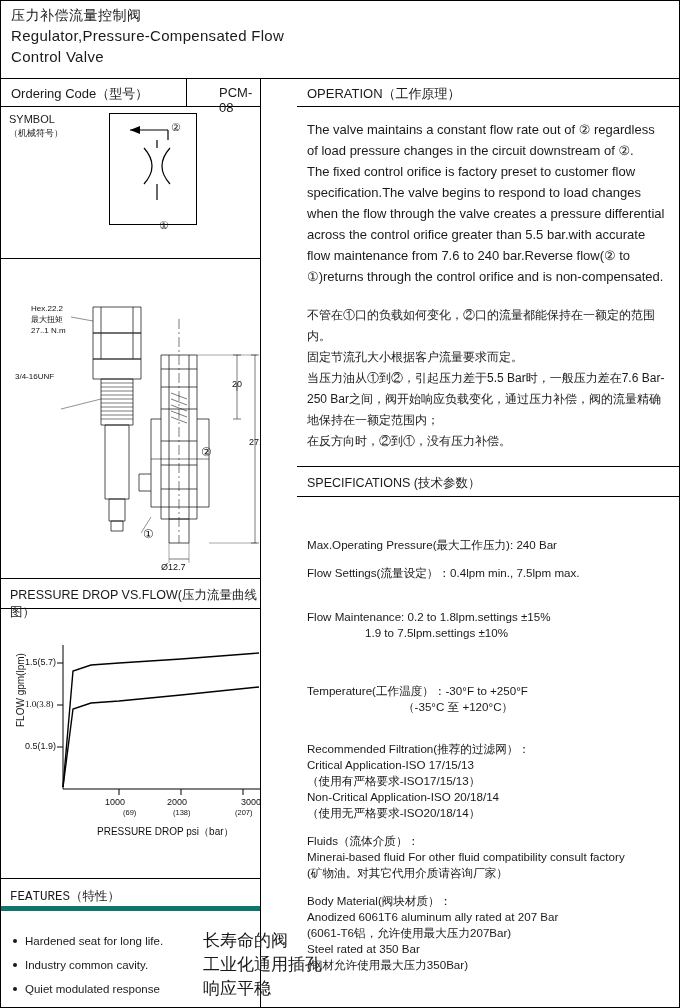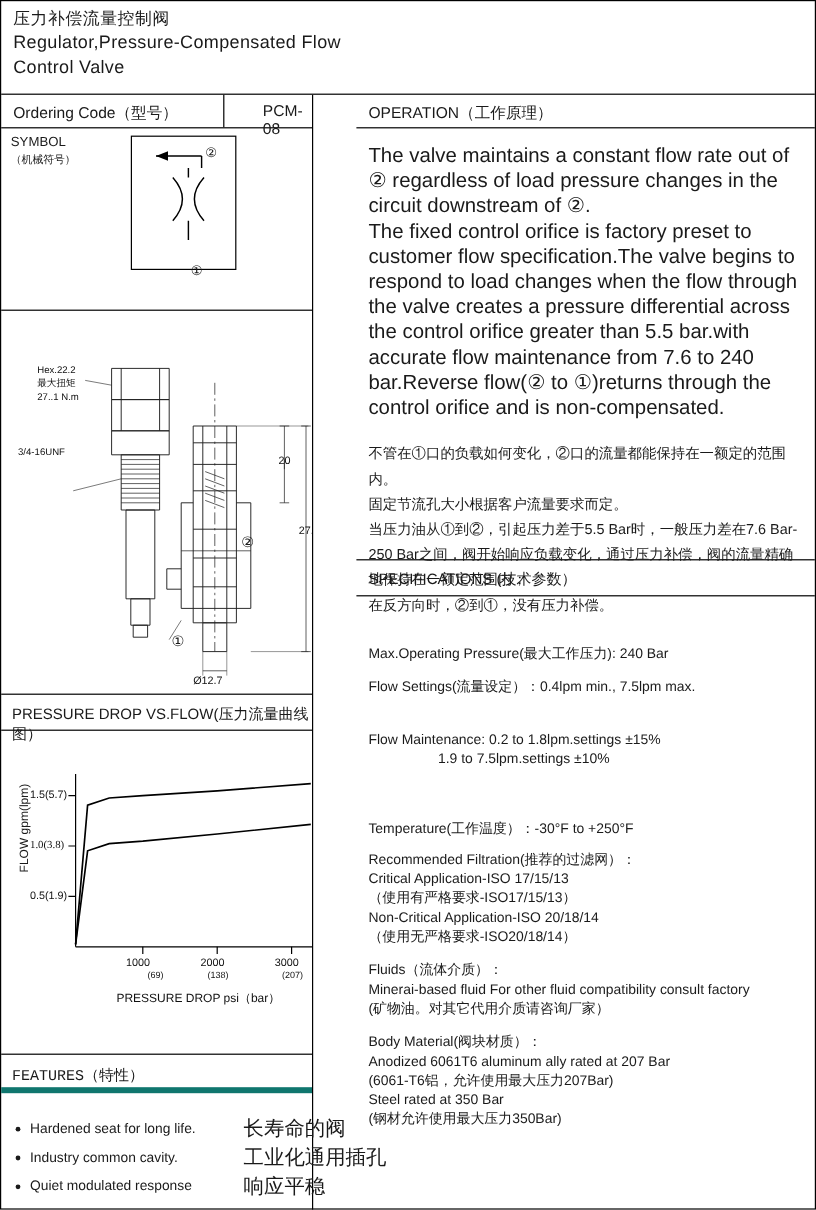--- a/index.html
+++ b/index.html
@@ -216,21 +216,21 @@
   }
   .op-body {
     position: relative;
     height: 360px;
     border-bottom: 1px solid #000;
     box-sizing: border-box;
     padding: 12px 10px 0 10px;
   }
   .op-en p {
     margin: 0;
-    font-size: 17px;
+    font-size: 13px;
     line-height: 21px;
   }
   .op-cn {
     margin-top: 18px;
   }
   .op-cn p {
     margin: 0;
     font-size: 12px;
     line-height: 21px;
   }
@@ -379,21 +379,21 @@
 
           <path d="M62 178 L72 62 L90 56 L118 54 L180 50 L258 44" stroke-width="1.4"></path>
           <path d="M62 178 L72 100 L90 94 L118 92 L180 86 L258 78" stroke-width="1.4"></path>
         </g>
       </svg>
       <div class="chart-label" style="left:24px; top:48px;">1.5(5.7)</div>
       <div class="chart-label" style="left:24px; top:90px;font-family:Liberation Serif, serif;">1.0(3.8)</div>
       <div class="chart-label" style="left:24px; top:132px;">0.5(1.9)</div>
       <div class="chart-label" style="left:104px; top:188px;">1000</div>
       <div class="chart-label" style="left:166px; top:188px;">2000</div>
-      <div class="chart-label" style="left:228px; top:188px;">3000</div>
+      <div class="chart-label" style="left:240px; top:188px;">3000</div>
       <div class="chart-label" style="left:122px; top:199px; font-size:7.5px;">(69)</div>
       <div class="chart-label" style="left:172px; top:199px; font-size:7.5px;">(138)</div>
       <div class="chart-label" style="left:234px; top:199px; font-size:7.5px;">(207)</div>
       <div class="y-axis-title">FLOW gpm(lpm)</div>
       <div class="chart-axis-title" style="left:96px; top:216px;">PRESSURE DROP  psi（bar）</div>
     </div>
 
     <div class="feat-header">
       <span>FEATURES（特性）</span>
     </div>
@@ -438,20 +438,21 @@
 
     <div class="spec-body">
       <div class="spec-item">Max.Operating Pressure(最大工作压力): 240 Bar</div>
       <div class="spec-item">Flow Settings(流量设定）：0.4lpm min., 7.5lpm max.</div>
       <div class="spec-item tight">
         <span>Flow Maintenance: 0.2 to 1.8lpm.settings ±15%</span>
         <span class="indent-line">1.9 to 7.5lpm.settings ±10%</span>
       </div>
       <div class="spec-item tight">
         <span>Temperature(工作温度）：-30°F to +250°F</span>
+        <span class="indent-line2">（-35°C 至 +120°C）</span>
       </div>
       <div class="spec-item">Recommended Filtration(推荐的过滤网）：
 Critical Application-ISO 17/15/13
 （使用有严格要求-ISO17/15/13）
 Non-Critical Application-ISO 20/18/14
 （使用无严格要求-ISO20/18/14）</div>
       <div class="spec-item">Fluids（流体介质）：
 Minerai-based fluid For other fluid compatibility consult factory
 (矿物油。对其它代用介质请咨询厂家）</div>
       <div class="spec-item">Body Material(阀块材质）：

